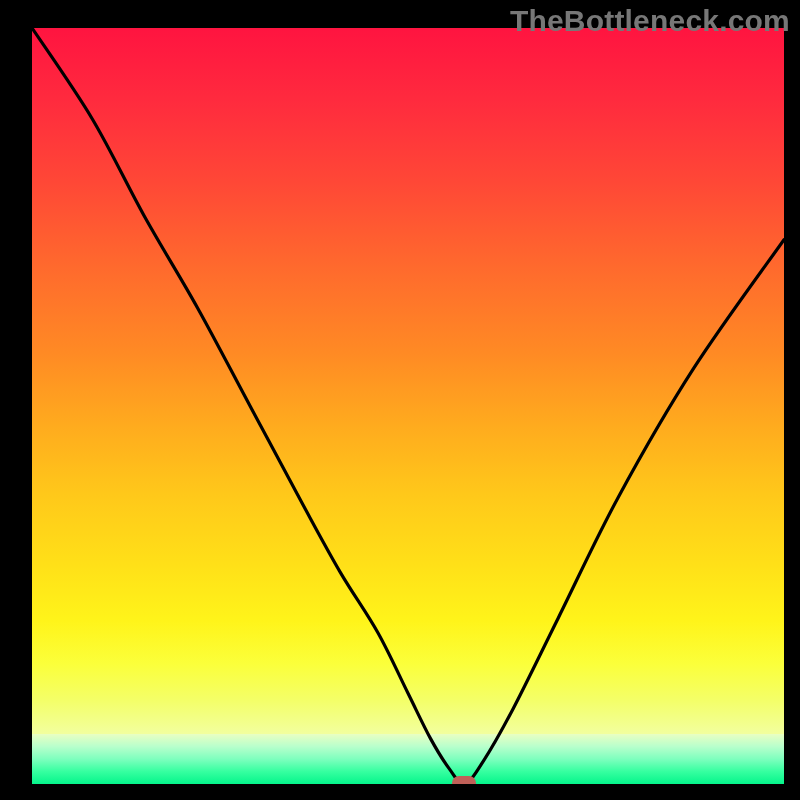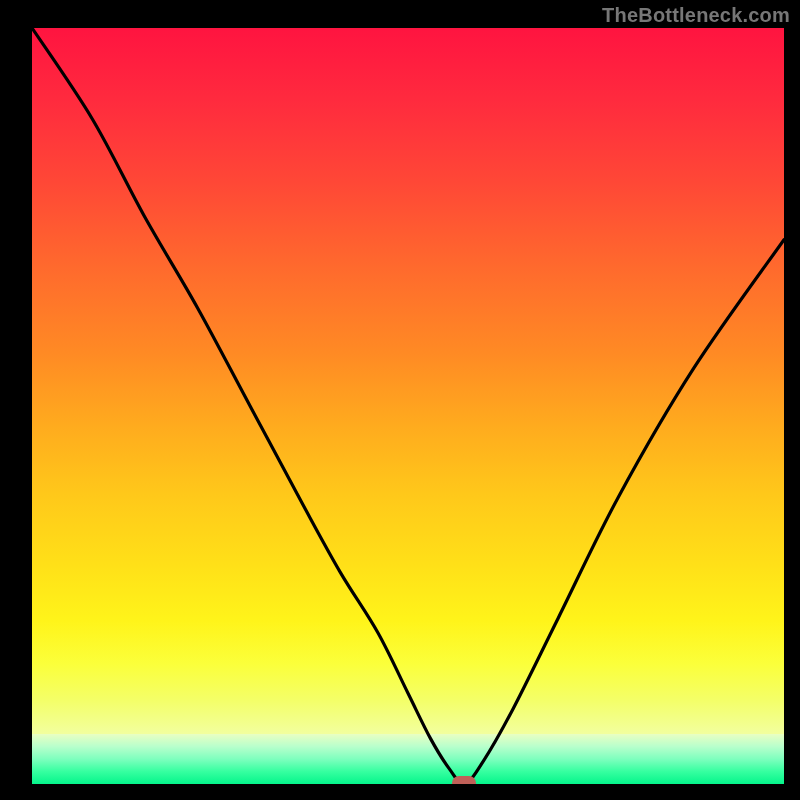--- a/index.html
+++ b/index.html
@@ -15,21 +15,21 @@
     position: relative;
     width: 800px;
     height: 800px;
     background: #000;
   }
   .watermark {
     position: absolute;
     top: 4px;
     right: 10px;
     color: #777;
-    font-size: 20px;
+    font-size: 30px;
     font-weight: 600;
     letter-spacing: 0.2px;
     z-index: 10;
   }
   .plot-area {
     position: absolute;
     left: 32px;
     top: 28px;
     width: 752px;
     height: 756px;

